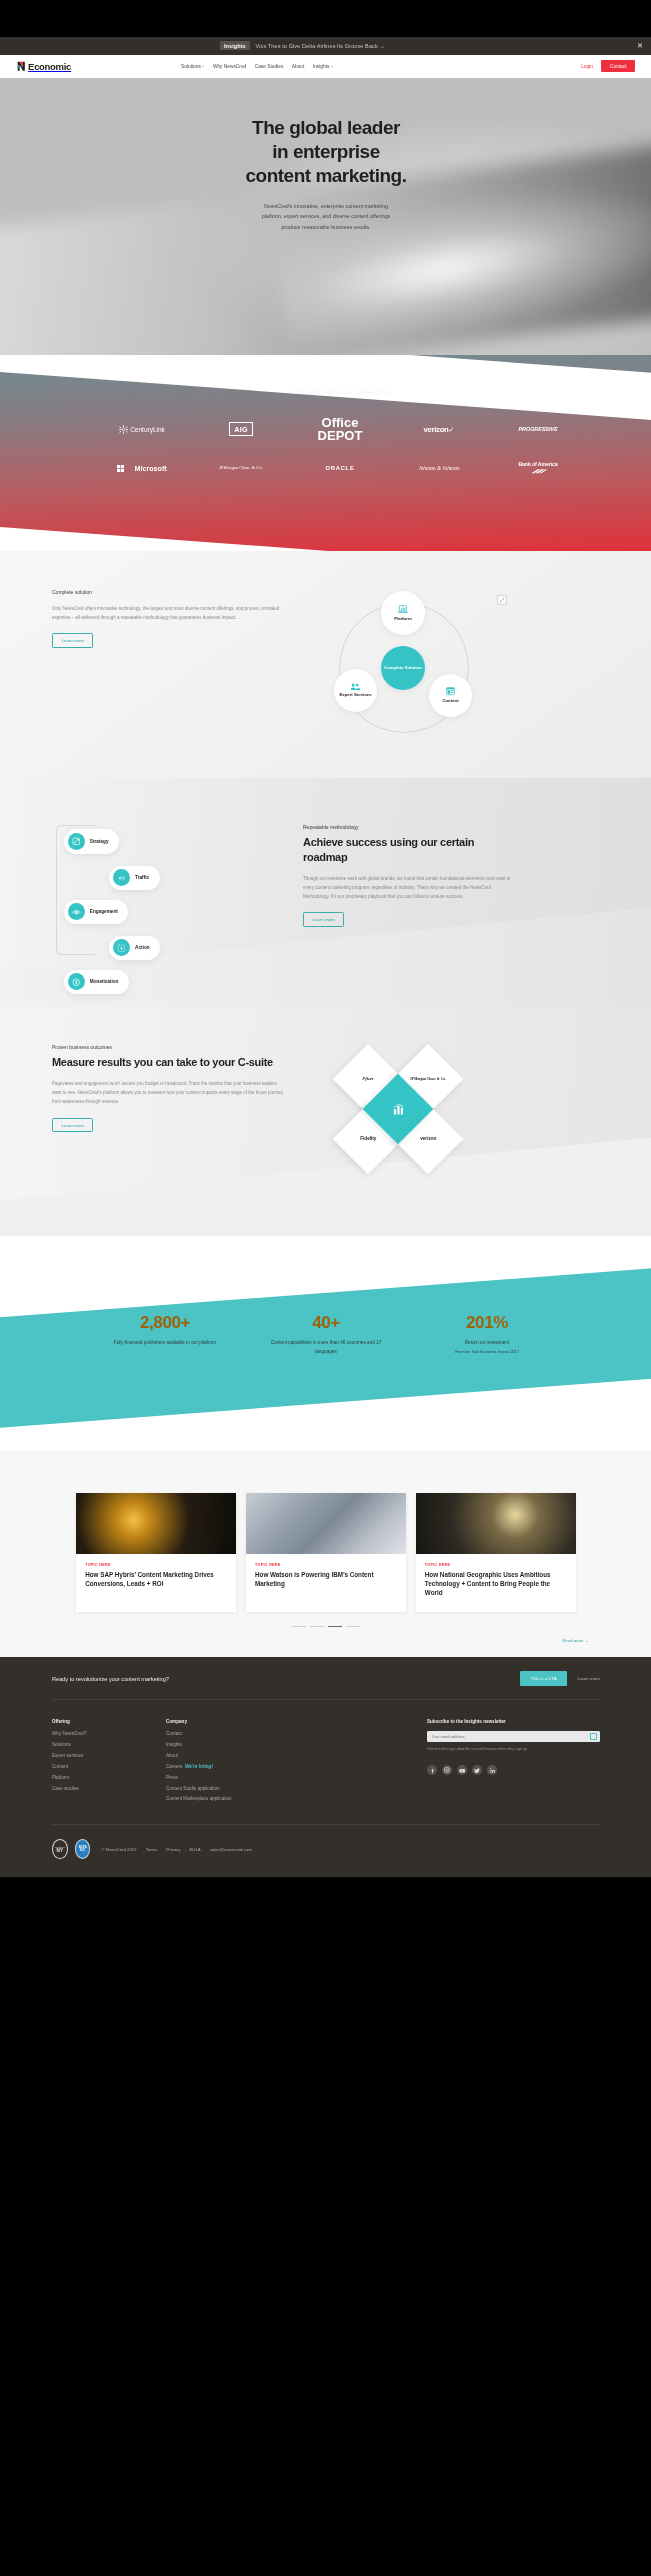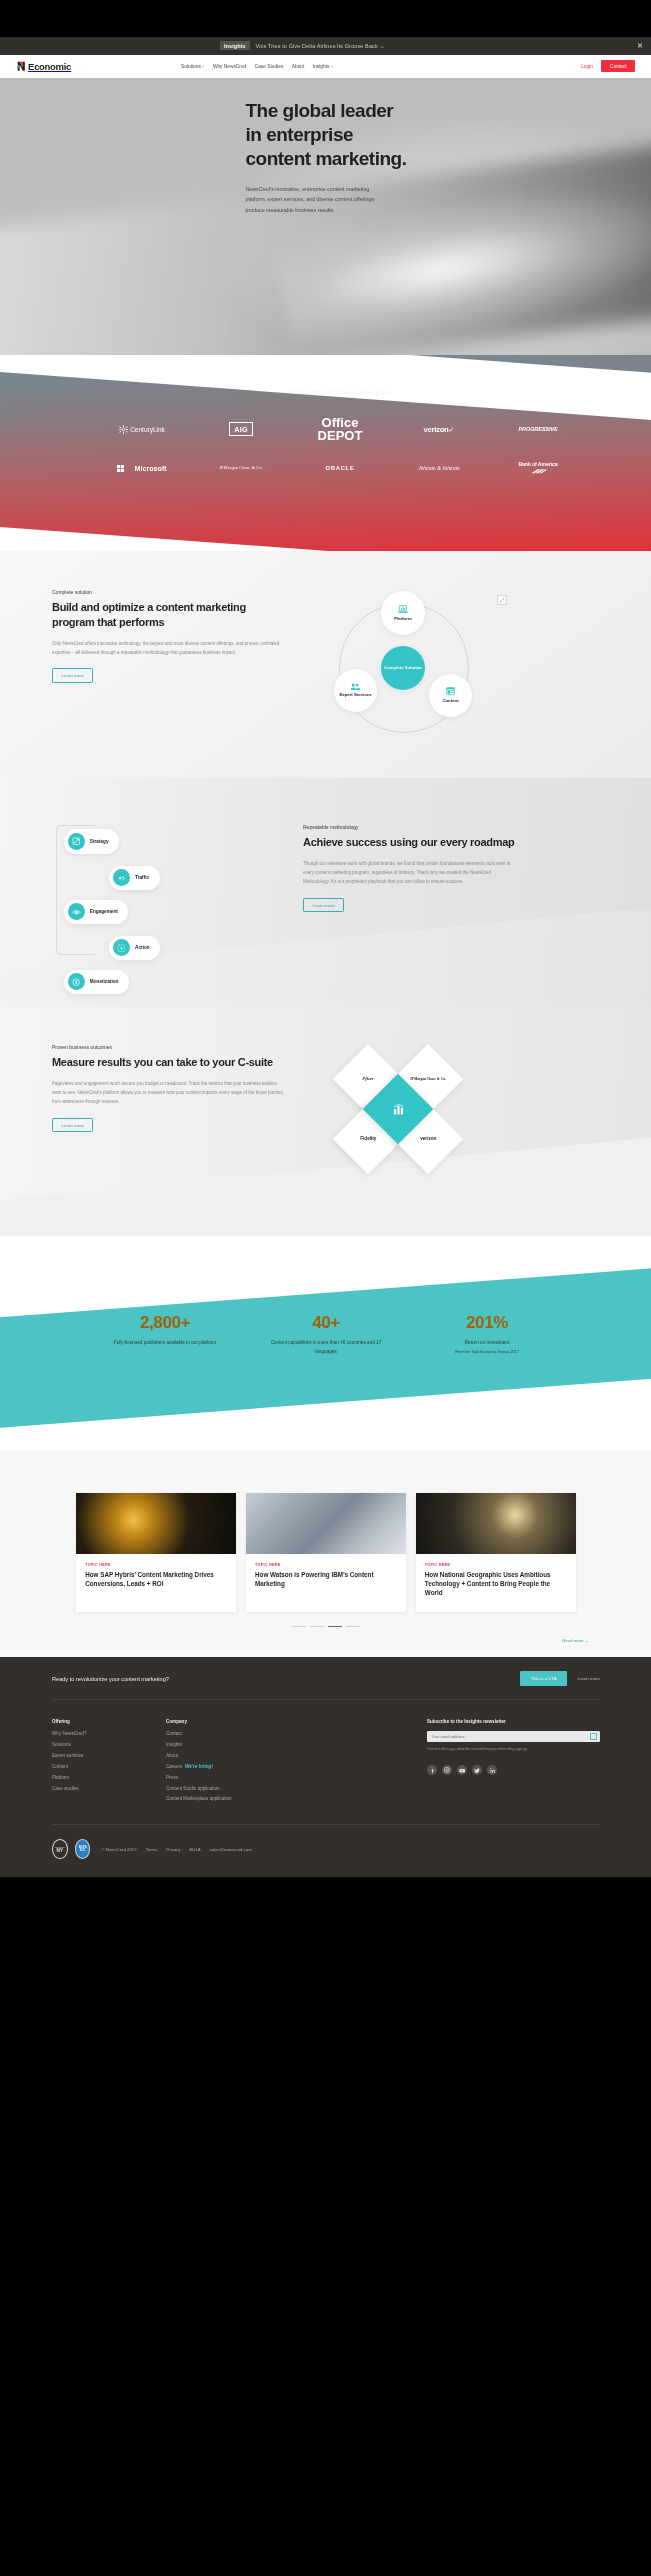--- a/index.html
+++ b/index.html
@@ -57,21 +57,21 @@
   .hero::before {
     content:''; position:absolute; left:-10%; top:38%; width:130%; height:62%;
     background: linear-gradient(105deg, rgba(255,255,255,.55) 0%, rgba(200,200,200,.25) 35%, rgba(90,90,90,.55) 70%, rgba(40,40,40,.75) 100%);
     transform: rotate(-7deg); filter: blur(9px);
   }
   .hero::after {
     content:''; position:absolute; right:-5%; top:44%; width:62%; height:46%;
     background: radial-gradient(ellipse at 40% 50%, rgba(255,255,255,.9) 0%, rgba(210,210,210,.5) 40%, rgba(60,60,60,.0) 75%);
     transform: rotate(-10deg); filter: blur(6.5px);
   }
-  .hero-inner { position: relative; z-index: 3; text-align: left; padding-top: 21px; }
+  .hero-inner { position: relative; z-index: 3; text-align: center; padding-top: 38px; }
   .hero h1 {
     font-size: 19px; line-height: 1.27; font-weight: bold; letter-spacing: -0.5px; color: #221f1c;
   }
   .hero-sub { margin-top: 13px; font-size: 5.3px; line-height: 1.95; color: #4a4742; }
 
   
   .logoband {
     position: relative; width: 652px; height: 196px; overflow: hidden;
     background: linear-gradient(178deg, #6f8d92 0%, #8a7a81 32%, #b55f63 62%, #e0313a 100%);
     padding-left: 28px;
@@ -360,21 +360,20 @@
           </div>
         </div>
       </div>
     </div>
   </div>
 
   <div class="sec-solution">
     <div class="wrap">
       <div class="col-left">
         <div class="eyebrow">Complete solution</div>
-        <div class="h2">Build and optimize a content marketing program that performs</div>
         <div class="body-text">Only NewsCred offers innovative technology, the largest and most diverse content offerings, and proven, unrivaled expertise – all delivered through a repeatable methodology that guarantees business impact.</div>
         <a class="btn-outline" href="#">Learn more</a>
       </div>
       <div class="col-right">
         <div class="diagram">
           <div class="ring"></div>
           <div class="dcircle d-platform">
             <svg width="9.8" height="8.5" viewBox="0 0 15 13">
               <rect x="2" y="1" width="11" height="8" rx="1" fill="none" stroke="#35c4c6" stroke-width="1.2"></rect>
               <rect x="5" y="5" width="1.4" height="2.5" fill="#35c4c6"></rect>
@@ -461,21 +460,21 @@
             <svg width="8.5" height="8.5" viewBox="0 0 13 13">
                 <circle cx="6.5" cy="6.5" r="5" fill="none" stroke="#fff" stroke-width="1.1"></circle>
                 <path d="M6.5 3.4 v6.2 M4.9 5 h3.2 M4.9 8 h3.2" stroke="#fff" stroke-width="1"></path>
               </svg>
           </span>
           <span class="pill-lb">Monetization</span>
         </div>
       </div>
       <div class="col-right-rm">
         <div class="eyebrow">Repeatable methodology</div>
-        <div class="h2">Achieve success using our every roadmap</div>
+        <div class="h2">Achieve success using our certain roadmap</div>
         <div class="body-text">Though our extensive work with global brands, we found that certain foundational elements must exist in every content marketing program, regardless of industry. That's why we created the NewsCred Methodology. It's our proprietary playbook that you can follow to ensure success.</div>
         <a class="btn-outline" href="#">Learn more</a>
       </div>
     </div>
   </div>
 
   <div class="sec-measure">
     <div class="wrap">
       <div class="col-left">
         <div class="eyebrow">Proven business outcomes</div>

